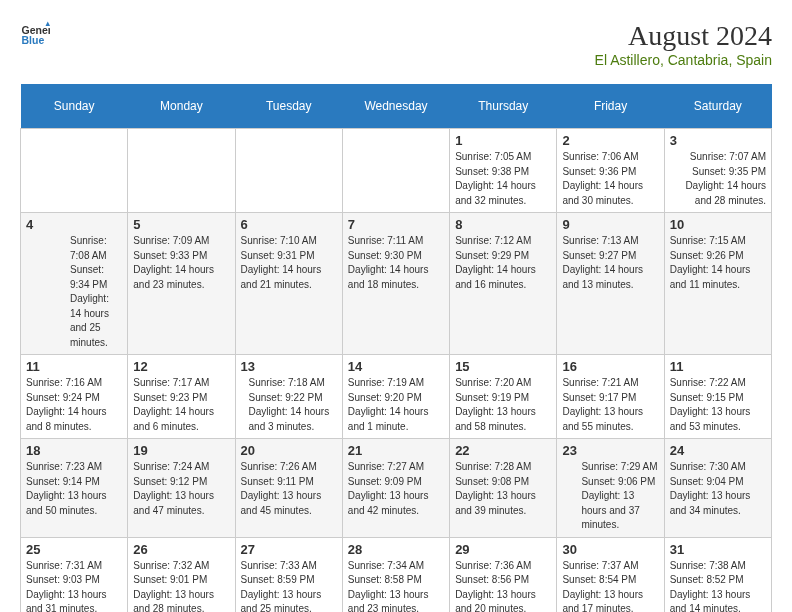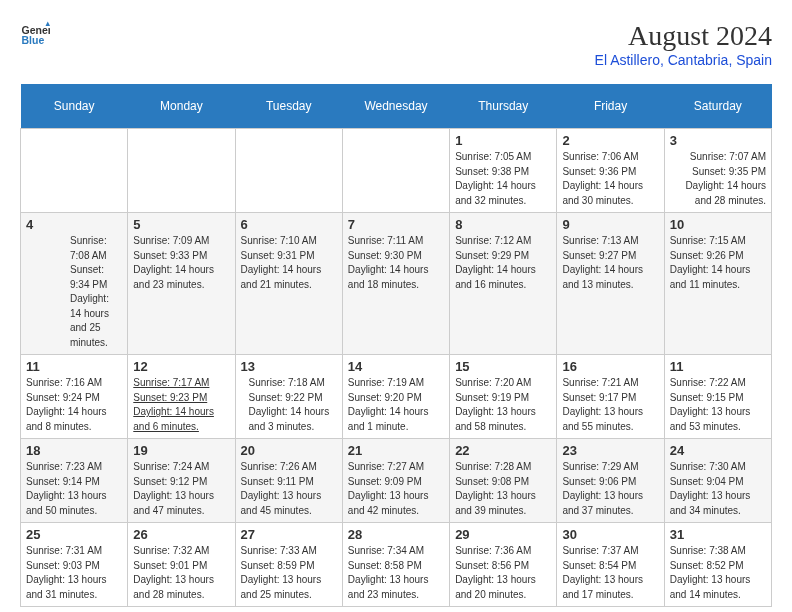--- a/index.html
+++ b/index.html
@@ -29,21 +29,21 @@
       text-align: right;
     }
     .month-title {
       font-size: 28px;
       color: #333;
       font-weight: normal;
       font-family: Liberation Serif, serif;
     }
     .location {
       font-size: 14px;
-      color: #1d4ed8;
+      color: #4d7c0f;
     }
     table {
       width: 100%;
       border-collapse: collapse;
       font-size: 10.5px;
     }
     th {
       background-color: #2a7abf;
       color: #fff;
       text-align: center;
@@ -185,21 +185,21 @@
       </tr>
       <tr>
         <td>
           <div class="date-num">11</div>
           <div class="cell-content" style="white-space: pre-line;">Sunrise: 7:16 AM
 Sunset: 9:24 PM
 Daylight: 14 hours and 8 minutes.</div>
         </td>
         <td>
           <div class="date-num">12</div>
-          <div class="cell-content" style="white-space: pre-line; text-decoration: underline;">Sunrise: 7:17 AM
+          <div class="cell-content" style="white-space: pre-line;">Sunrise: 7:17 AM
 Sunset: 9:23 PM
 Daylight: 14 hours and 6 minutes.</div>
         </td>
         <td>
           <div class="date-num">13</div>
           <div class="cell-content" style="white-space: pre-line; margin-left: 8px;">Sunrise: 7:18 AM
 Sunset: 9:22 PM
 Daylight: 14 hours and 3 minutes.</div>
         </td>
         <td>
@@ -253,21 +253,21 @@
 Daylight: 13 hours and 42 minutes.</div>
         </td>
         <td>
           <div class="date-num">22</div>
           <div class="cell-content" style="white-space: pre-line;">Sunrise: 7:28 AM
 Sunset: 9:08 PM
 Daylight: 13 hours and 39 minutes.</div>
         </td>
         <td>
           <div class="date-num">23</div>
-          <div class="cell-content" style="white-space: pre-line;">Sunrise: 7:29 AM
+          <div class="cell-content" style="white-space: pre-line; margin-left: 19px;">Sunrise: 7:29 AM
 Sunset: 9:06 PM
 Daylight: 13 hours and 37 minutes.</div>
         </td>
         <td>
           <div class="date-num">24</div>
           <div class="cell-content" style="white-space: pre-line;">Sunrise: 7:30 AM
 Sunset: 9:04 PM
 Daylight: 13 hours and 34 minutes.</div>
         </td>
       </tr>

